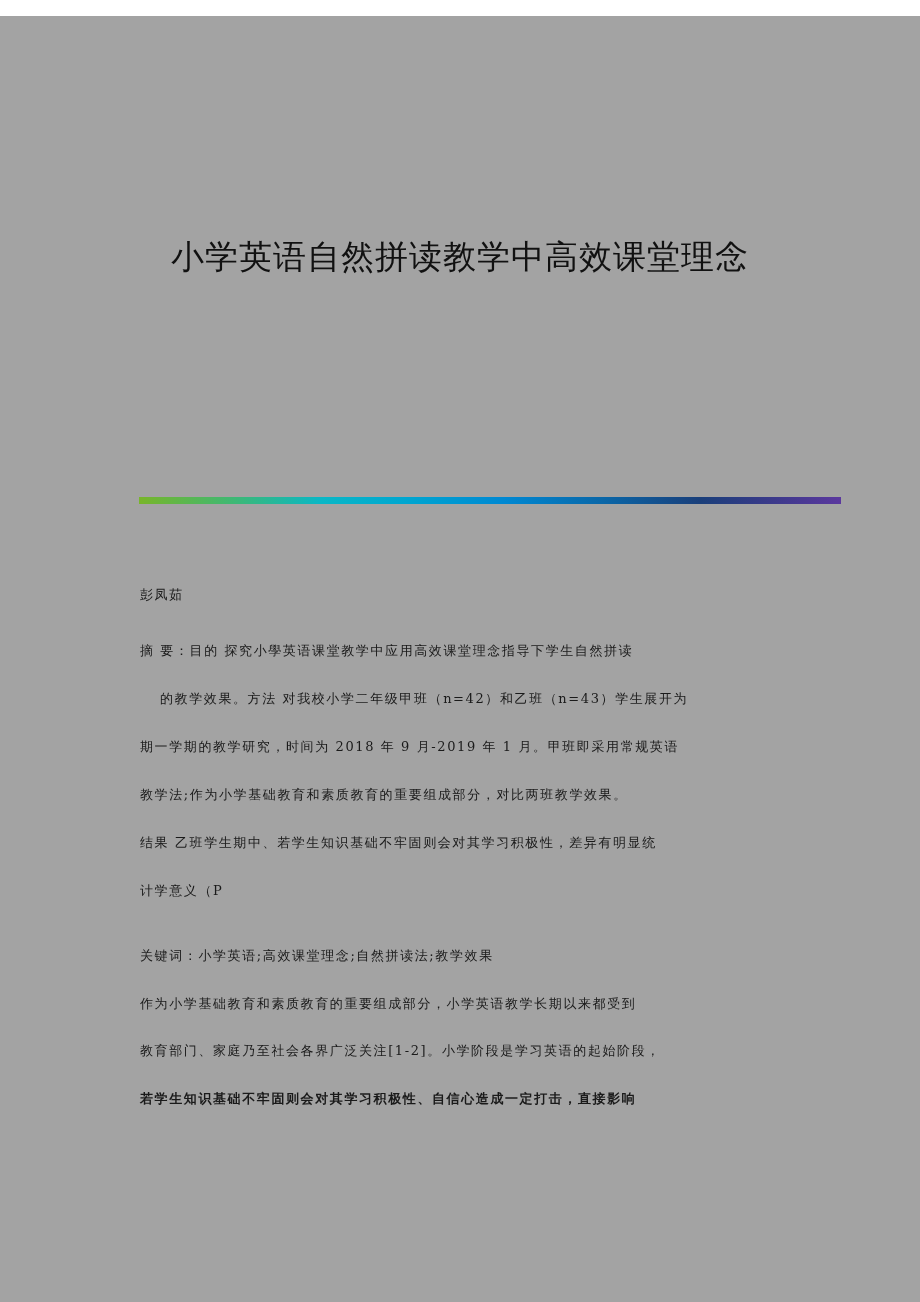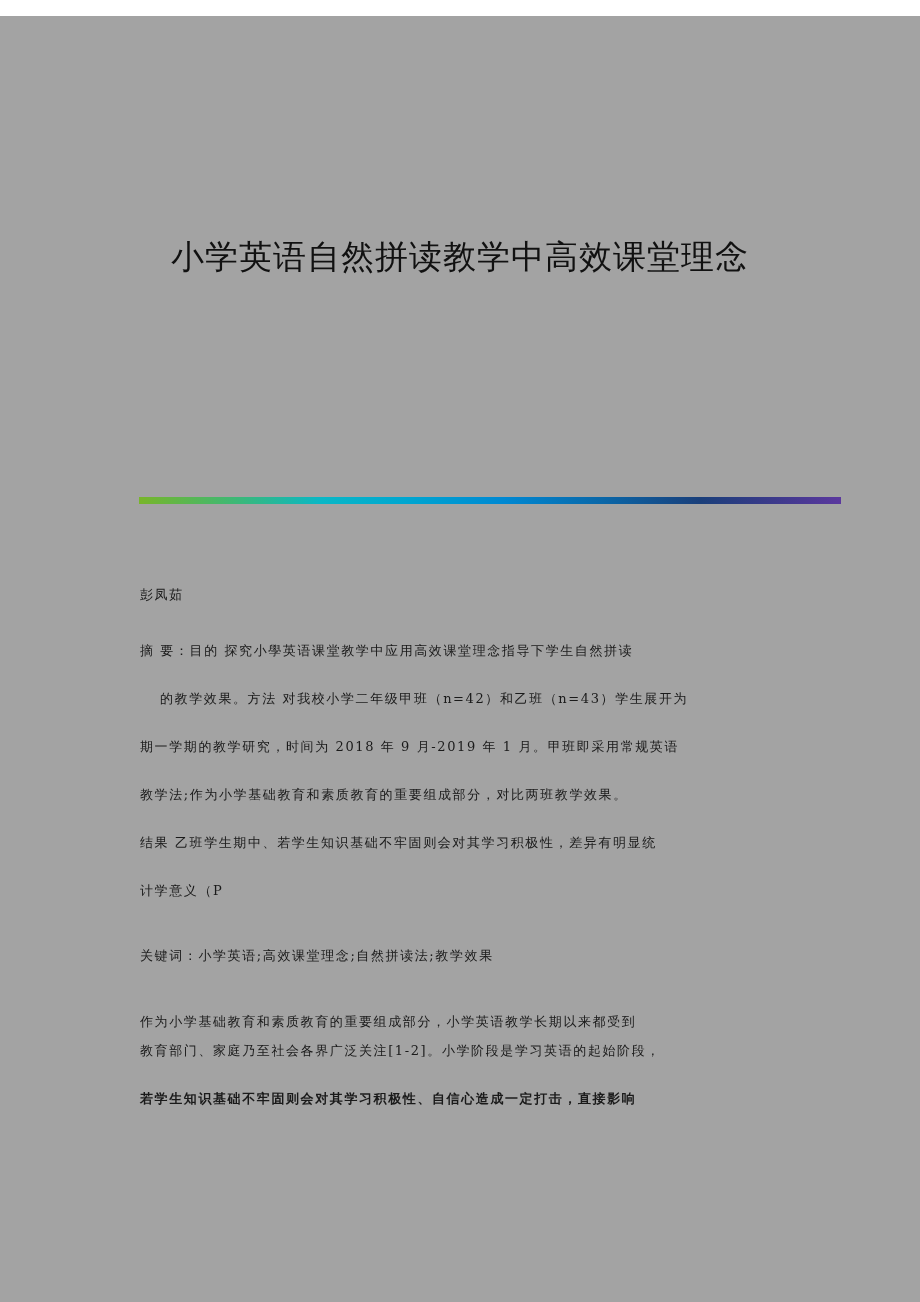--- a/index.html
+++ b/index.html
@@ -63,21 +63,21 @@
       letter-spacing: 1.6px;
     }
     .author { top: 567px; }
     .abs-1 { top: 623px; }
     .abs-2 { top: 671px; margin-left: 20px; }
     .abs-3 { top: 719px; }
     .abs-4 { top: 767px; }
     .abs-5 { top: 815px; }
     .abs-6 { top: 863px; }
     .keywords { top: 920px; margin-top: 8px; }
-    .body-1 { top: 976px; margin-top: 18px; }
+    .body-1 { top: 976px; }
     .body-2 { top: 1023px; }
     .body-3 { top: 1071px; font-weight: bold; }
   </style>
 </head>
 <body>
 
 <div class="page">
 
   <div class="title-line l1">小学英语自然拼读教学中高效课堂理念</div>
 

